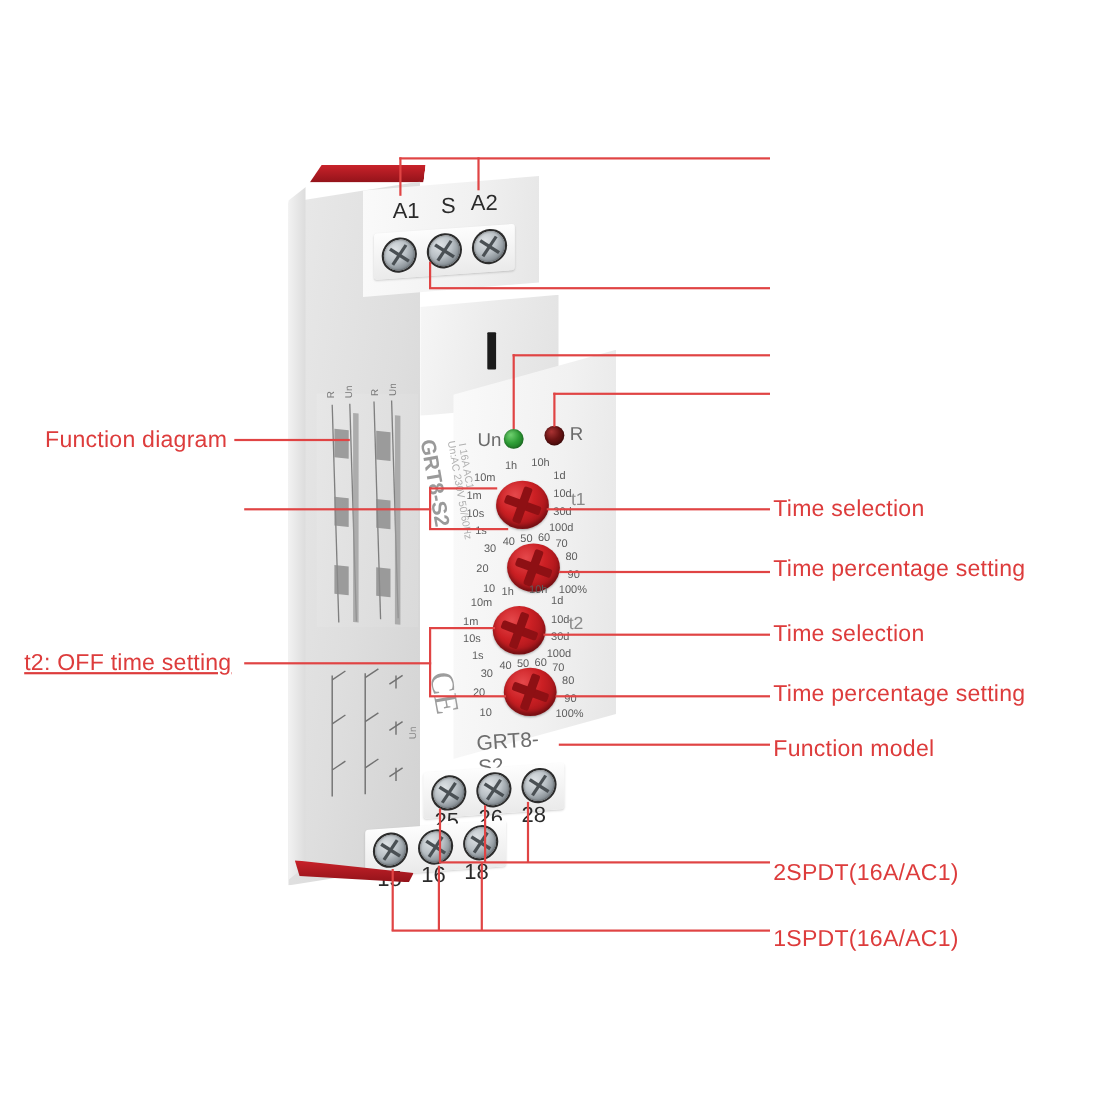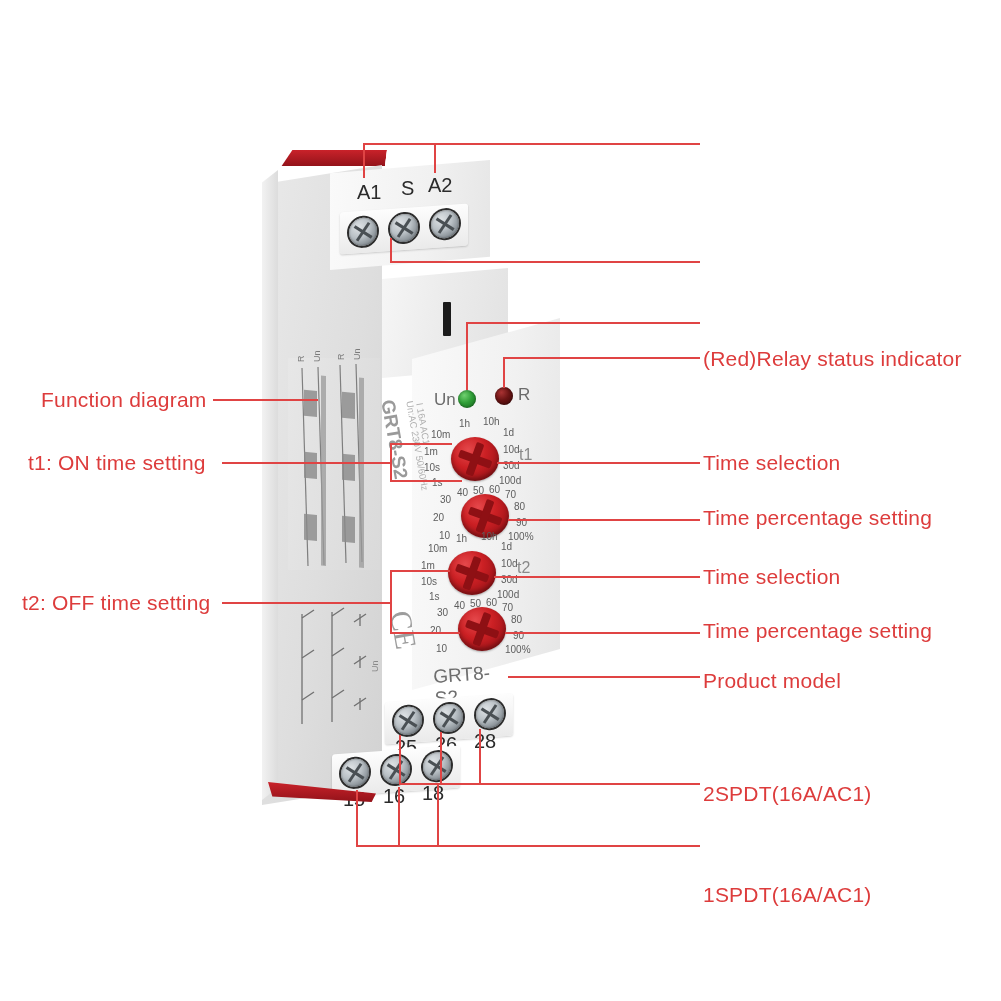--- a/index.html
+++ b/index.html
@@ -313,26 +313,24 @@
   <div class="ln lnh" style="left:222px;top:462px;width:170px;"></div>
   <div class="ln lnv" style="left:390px;top:443px;height:38px;"></div>
   <div class="ln lnh" style="left:390px;top:443px;width:62px;"></div>
   <div class="ln lnh" style="left:390px;top:480px;width:72px;"></div>
 
   <div class="ln lnh" style="left:222px;top:602px;width:170px;"></div>
   <div class="ln lnv" style="left:390px;top:570px;height:63px;"></div>
   <div class="ln lnh" style="left:390px;top:570px;width:60px;"></div>
   <div class="ln lnh" style="left:390px;top:632px;width:70px;"></div>
 
-  <div class="anno" style="left:703px;top:347px;">(Red)Relay status indicator</div>
   <div class="anno" style="left:703px;top:451px;">Time selection</div>
   <div class="anno" style="left:703px;top:506px;">Time percentage setting</div>
   <div class="anno" style="left:703px;top:565px;">Time selection</div>
   <div class="anno" style="left:703px;top:619px;">Time percentage setting</div>
-  <div class="anno" style="left:703px;top:669px;">Product model</div>
+  <div class="anno" style="left:703px;top:669px;">Function model</div>
   <div class="anno" style="left:703px;top:782px;">2SPDT(16A/AC1)</div>
-  <div class="anno" style="left:703px;top:842px;margin-top:41px;">1SPDT(16A/AC1)</div>
+  <div class="anno" style="left:703px;top:842px;">1SPDT(16A/AC1)</div>
 
   <div class="anno left" style="left:41px;top:388px;">Function diagram</div>
-  <div class="anno left" style="left:28px;top:451px;">t1: ON time setting</div>
-  <div class="anno left" style="left:22px;top:591px;">t2: OFF time setting</div>
+  <div class="anno left" style="left:22px;top:591px;text-decoration:underline;">t2: OFF time setting</div>
 
 </div>
 
 </body></html>

